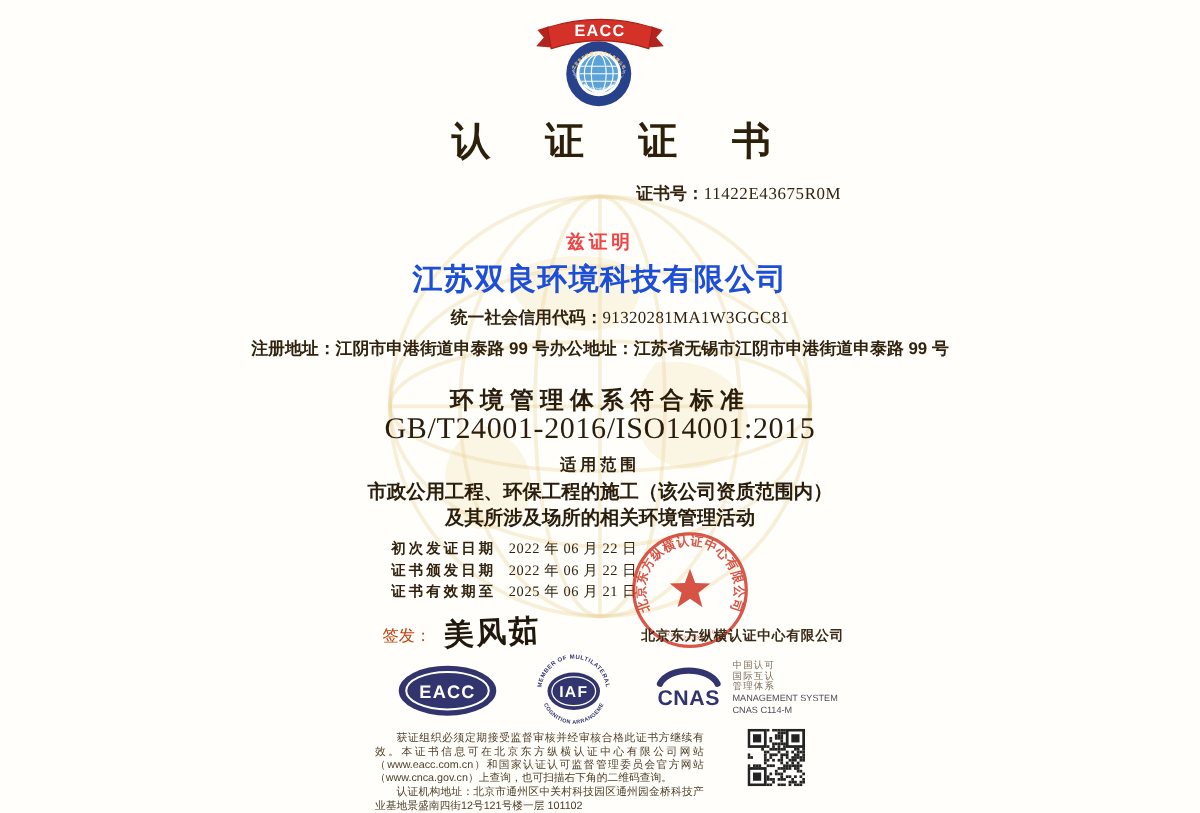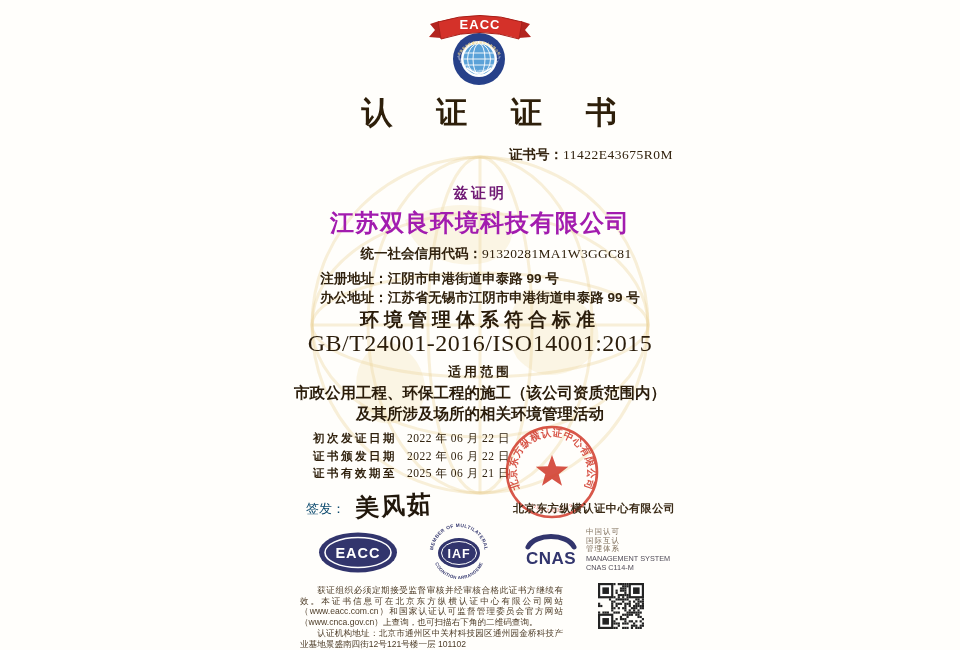--- a/index.html
+++ b/index.html
@@ -12,42 +12,42 @@
   #watermark{left:295px;top:140px;opacity:.55;pointer-events:none;}
 
   
   #title{top:92px;font-family:"Liberation Serif",serif;font-weight:bold;font-size:31px;
          letter-spacing:18px;padding-left:18px;color:#2e1f0a;}
 
   #certno{top:146px;left:509px;font-family:"Liberation Serif",serif;font-size:13.5px;color:#33230f;}
   #certno .lbl{font-weight:bold;}
   #certno .val{letter-spacing:.5px;}
 
-  #certify{top:184px;font-size:15px;font-weight:bold;letter-spacing:3px;color:#701a75;}
-  #company{top:207px;font-size:24px;font-weight:bold;color:#a21caf;letter-spacing:1px;}
+  #certify{top:184px;font-size:15px;font-weight:bold;letter-spacing:3px;color:#ef4444;}
+  #company{top:207px;font-size:24px;font-weight:bold;color:#1d4ed8;letter-spacing:1px;}
   #credit{top:245px;font-size:13.5px;font-weight:bold;color:#31220e;padding-left:16px;}
   #credit .val{font-family:"Liberation Serif",serif;font-weight:normal;letter-spacing:.3px;}
 
   #addr{top:269px;left:0;width:960px;display:flex;flex-direction:column;align-items:center;}
   #addr .line{font-size:13.5px;font-weight:bold;line-height:19px;color:#31220e;white-space:nowrap;}
-  #addr .inner{display:flex;flex-direction:column;align-items:flex-start;}
+  #addr .inner{display:flex;flex-direction:row;align-items:flex-start;}
 
   #system{top:307px;font-size:19px;font-weight:bold;letter-spacing:5px;color:#2b1d0b;}
   #standard{top:330px;font-family:"Liberation Serif",serif;font-size:24px;color:#2b1d0b;letter-spacing:.5px;}
   #scopelbl{top:363px;font-size:13px;font-weight:bold;letter-spacing:3px;color:#31220e;}
   #scope1{top:383px;font-size:15.5px;font-weight:bold;color:#2b1d0b;}
   #scope2{top:404px;font-size:15.5px;font-weight:bold;color:#2b1d0b;}
 
   #dates{top:431px;left:313px;font-family:"Liberation Serif",serif;}
   #dates .row{height:17.5px;display:flex;}
   #dates .dl{font-size:11.5px;font-weight:bold;letter-spacing:2.5px;color:#31220e;width:94px;}
   #dates .dv{font-size:11.5px;color:#31220e;letter-spacing:.5px;}
 
   #sign{top:490px;left:306px;display:flex;align-items:flex-end;}
-  #sign .sl{font-family:"Liberation Serif",serif;font-size:13px;color:#0c4a6e;padding-bottom:4px;}
+  #sign .sl{font-family:"Liberation Serif",serif;font-size:13px;color:#c2410c;padding-bottom:4px;}
   #sign .sig{font-family:"Liberation Serif",serif;font-size:24px;font-weight:bold;color:#21170b;
              transform:rotate(-3deg);margin-left:10px;letter-spacing:2px;}
 
   #stamp{left:494px;top:422px;opacity:.92;}
   #issuer{left:513px;top:501px;font-size:11px;font-weight:bold;letter-spacing:.6px;color:#3a2a16;z-index:5;}
 
   #logo-eacc-footer{left:318px;top:532px;}
   #logo-iaf{left:426px;top:521px;}
   #logo-cnas{left:519px;top:531px;}
   #accred{left:586px;top:528px;line-height:8.6px;}

